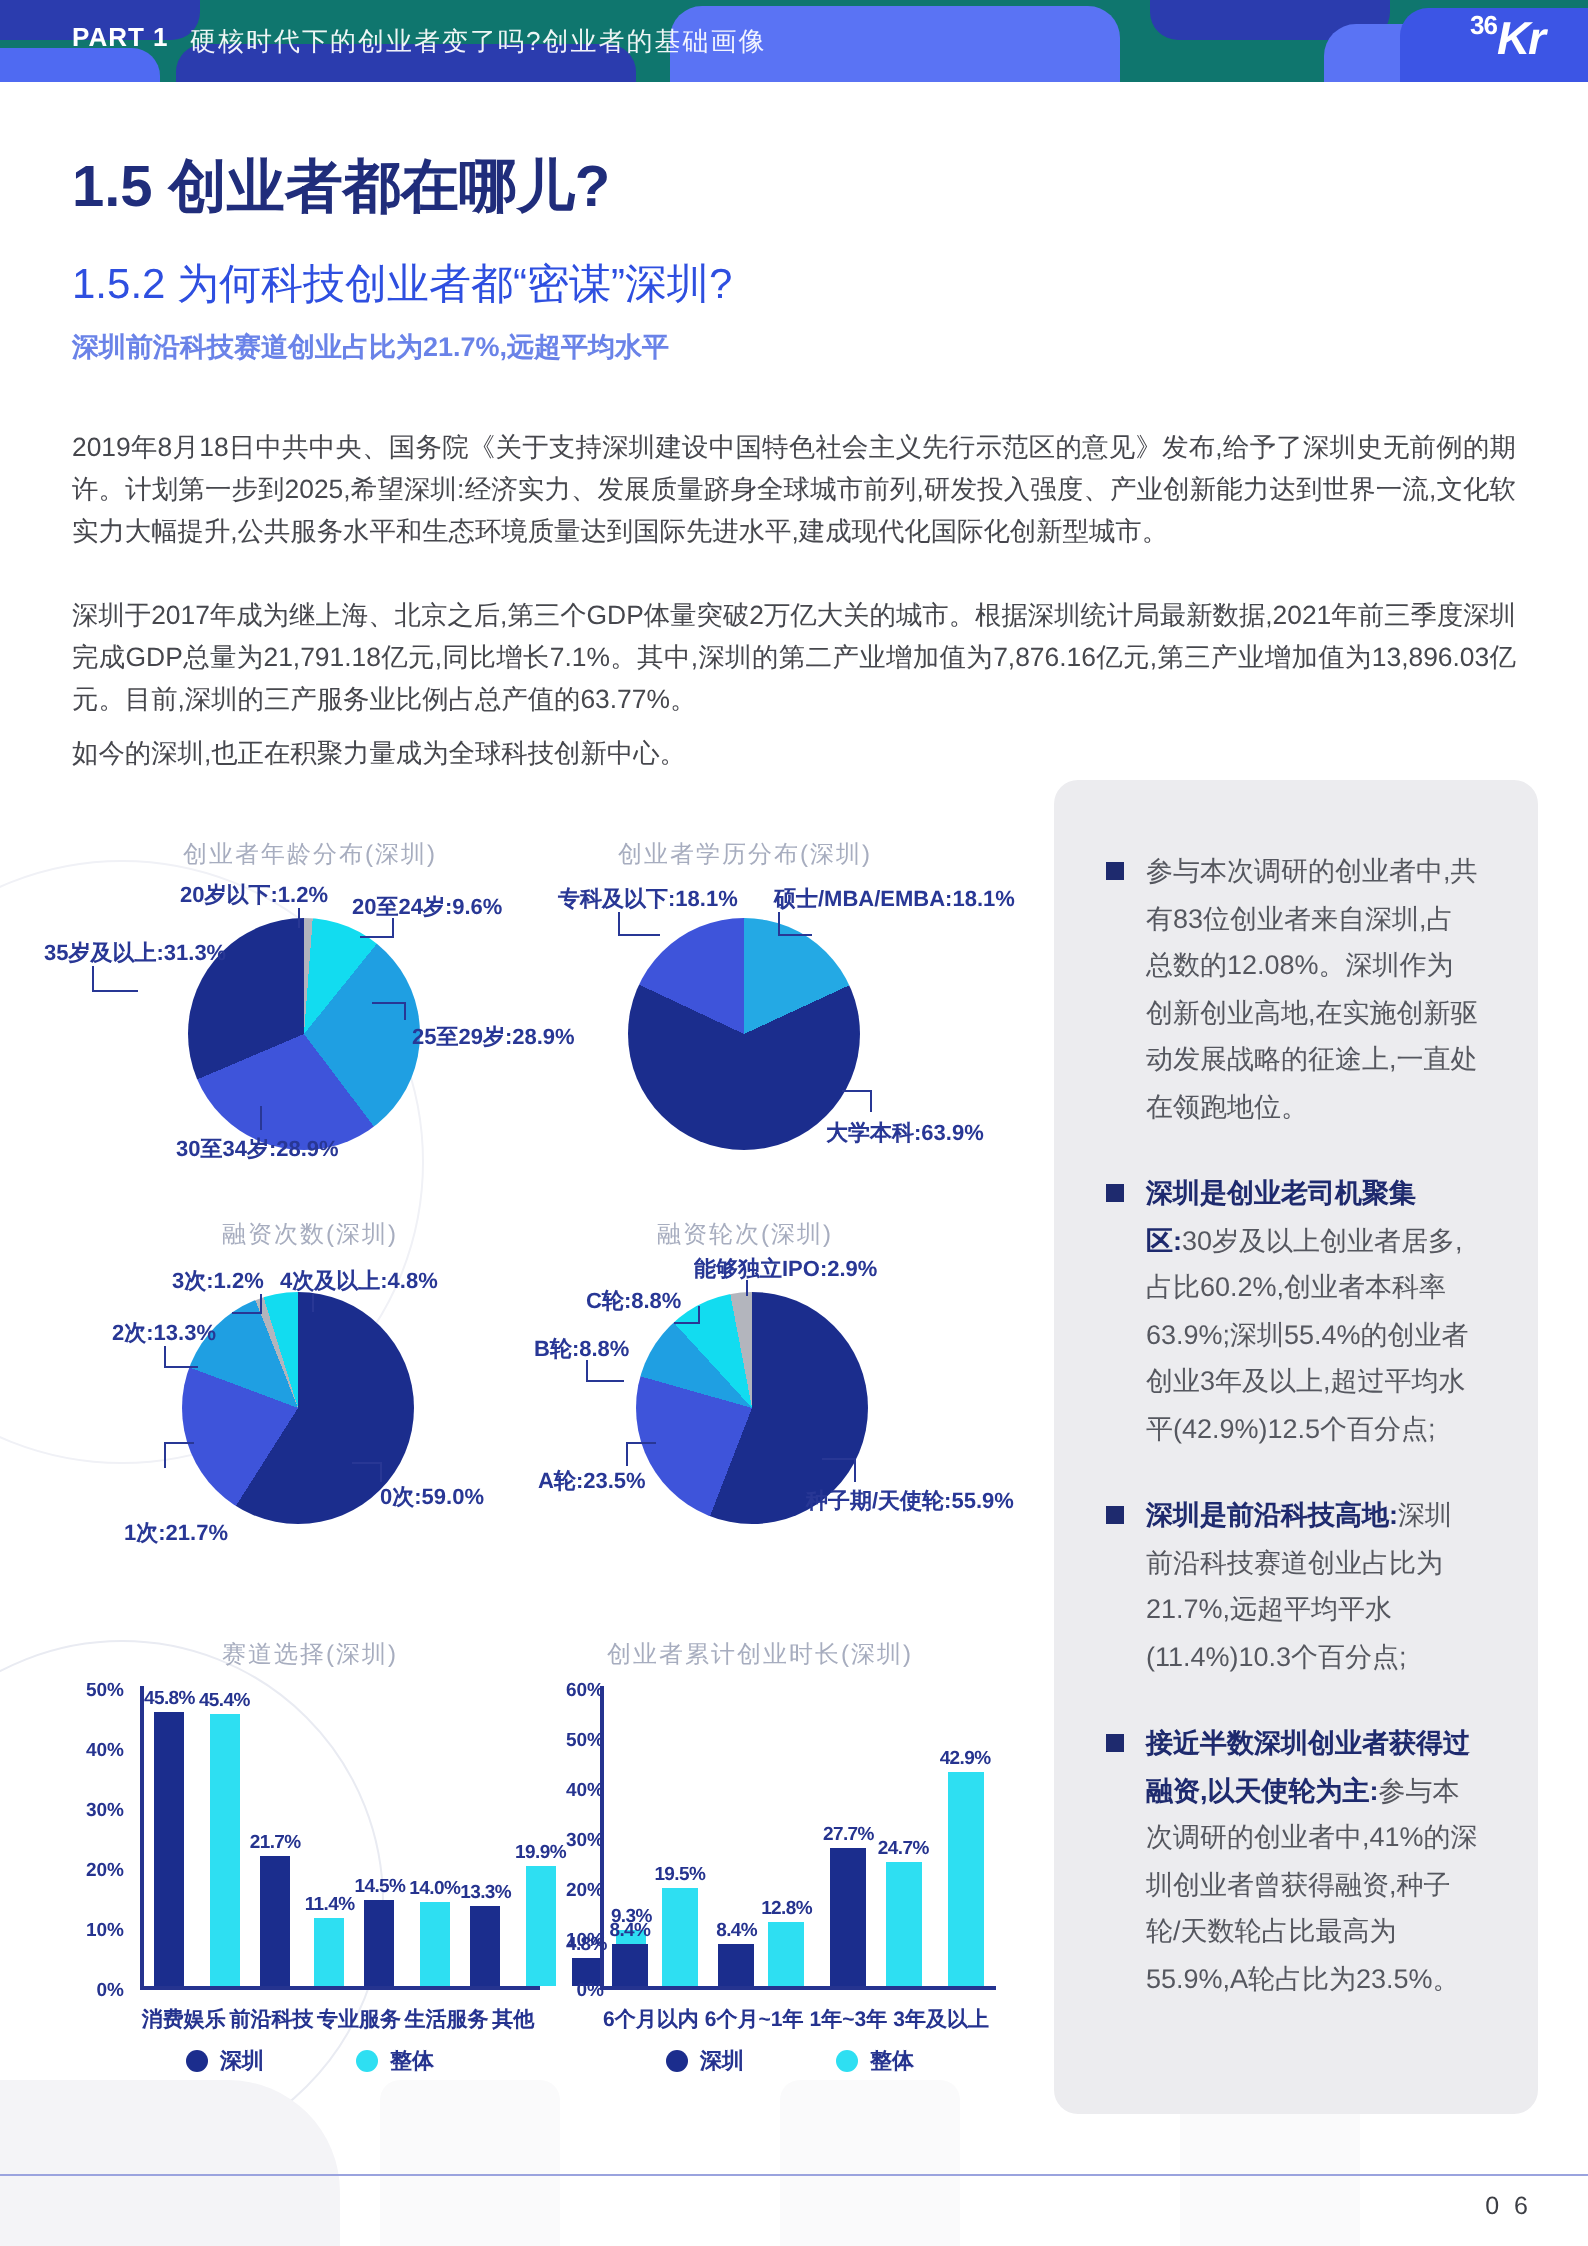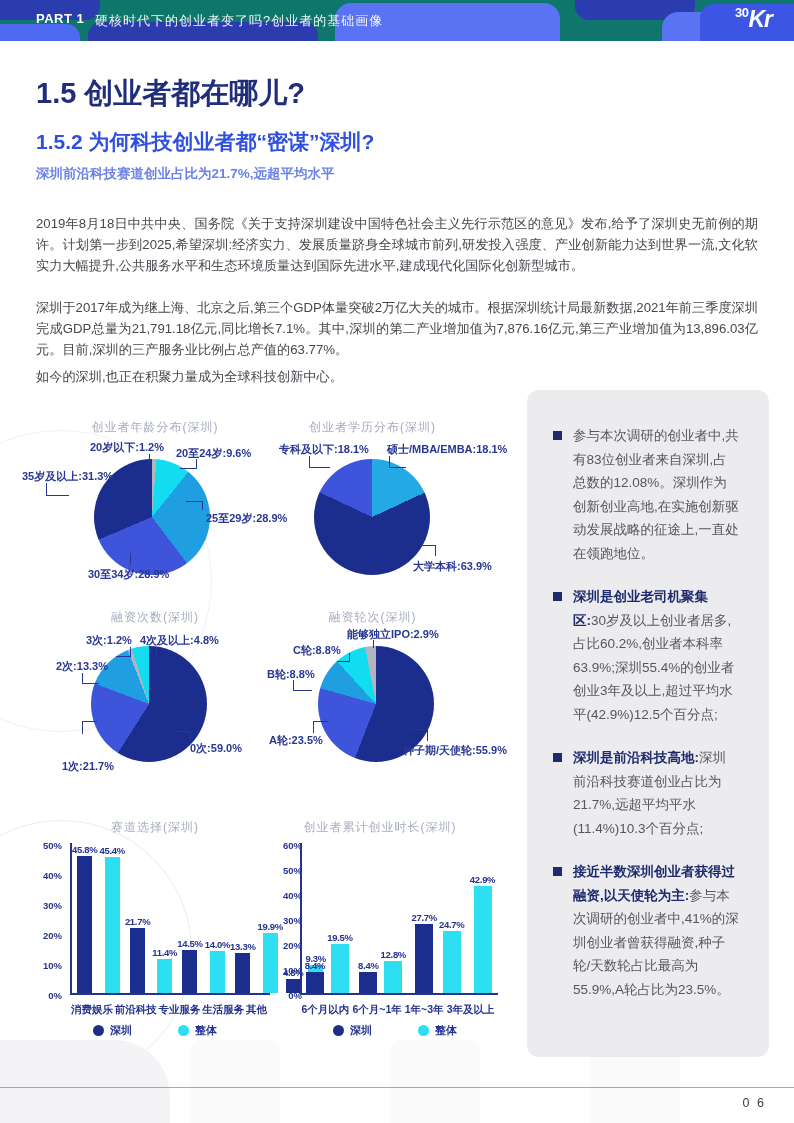--- a/index.html
+++ b/index.html
@@ -8,21 +8,21 @@
   
   .hdr{position:absolute;left:0;top:0;width:794px;height:41px;background:#0f766e;overflow:hidden;}
   .hshape{position:absolute;border-radius:14px;}
   .hdr-part{position:absolute;left:36px;top:11px;font-size:13px;font-weight:800;color:#fff;letter-spacing:.5px;}
   .hdr-title{position:absolute;left:95px;top:12px;font-size:13px;color:rgba(255,255,255,.93);letter-spacing:1px;}
   .logo{position:absolute;right:22px;top:6px;color:#fff;line-height:1;}
   .logo .n{font-size:13px;font-weight:800;vertical-align:10px;letter-spacing:-.5px;}
   .logo .k{font-size:23px;font-weight:800;font-style:italic;letter-spacing:-1px;}
   
   .h1{position:absolute;left:36px;top:74px;font-size:29px;font-weight:800;color:#202d7b;}
-  .h2{position:absolute;left:36px;top:128px;font-size:21px;font-weight:700;color:#2e4fe0;}
+  .h2{position:absolute;left:36px;top:128px;font-size:21px;font-weight:400;color:#2e4fe0;}
   .sub{position:absolute;left:36px;top:165px;font-size:13.5px;font-weight:600;color:#6a83e8;}
   .para{position:absolute;left:36px;width:722px;font-size:13.2px;line-height:21px;color:#46474d;text-align:justify;}
   
   .deco{position:absolute;pointer-events:none;}
   
   .blk{position:absolute;}
   .chart-title{position:absolute;top:6px;left:0;right:0;text-align:center;font-size:12px;color:#a7adbf;letter-spacing:1px;white-space:nowrap;}
   .pie{position:absolute;width:116px;height:116px;border-radius:50%;}
   .plabel{position:absolute;font-size:11px;font-weight:700;color:#283795;white-space:nowrap;}
   .eb{position:absolute;border-color:#283795;border-style:solid;border-width:0;}
@@ -68,21 +68,21 @@
   <div class="hdr">
     <div class="hshape" style="left:-30px;top:-25px;width:130px;height:45px;background:#2b3cae;"></div>
     <div class="hshape" style="left:-30px;top:24px;width:110px;height:50px;background:#4f6af2;"></div>
     <div class="hshape" style="left:88px;top:22px;width:230px;height:45px;background:#2b3cae;"></div>
     <div class="hshape" style="left:335px;top:3px;width:225px;height:60px;background:#5a73f4;border-radius:16px;"></div>
     <div class="hshape" style="left:575px;top:-28px;width:120px;height:48px;background:#2b3cae;"></div>
     <div class="hshape" style="left:662px;top:12px;width:118px;height:60px;background:#5a73f4;border-radius:16px;"></div>
     <div class="hshape" style="left:700px;top:4px;width:110px;height:50px;background:#3c55e5;border-radius:14px;"></div>
     <span class="hdr-part">PART 1</span>
     <span class="hdr-title">硬核时代下的创业者变了吗?创业者的基础画像</span>
-    <span class="logo"><span class="n">30</span><span class="k">Kr</span></span>
+    <span class="logo"><span class="n">36</span><span class="k">Kr</span></span>
   </div>
 
   <div class="h1">1.5 创业者都在哪儿?</div>
   <div class="h2">1.5.2 为何科技创业者都“密谋”深圳?</div>
   <div class="sub">深圳前沿科技赛道创业占比为21.7%,远超平均水平</div>
   <p class="para" style="top:200px">2019年8月18日中共中央、国务院《关于支持深圳建设中国特色社会主义先行示范区的意见》发布,给予了深圳史无前例的期许。计划第一步到2025,希望深圳:经济实力、发展质量跻身全球城市前列,研发投入强度、产业创新能力达到世界一流,文化软实力大幅提升,公共服务水平和生态环境质量达到国际先进水平,建成现代化国际化创新型城市。</p>
   <p class="para" style="top:284px">深圳于2017年成为继上海、北京之后,第三个GDP体量突破2万亿大关的城市。根据深圳统计局最新数据,2021年前三季度深圳完成GDP总量为21,791.18亿元,同比增长7.1%。其中,深圳的第二产业增加值为7,876.16亿元,第三产业增加值为13,896.03亿元。目前,深圳的三产服务业比例占总产值的63.77%。</p>
   <p class="para" style="top:353px">如今的深圳,也正在积聚力量成为全球科技创新中心。</p>
 
   <div class="blk" id="pie0" style="left:30px;top:413px;width:250px;height:190px;">

